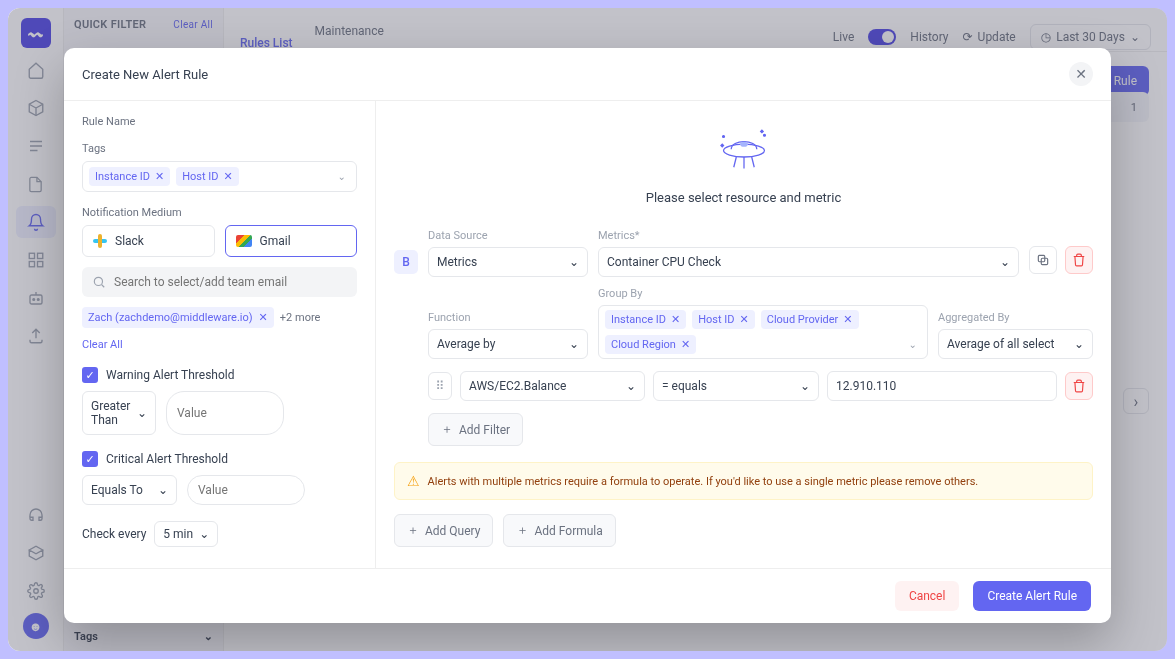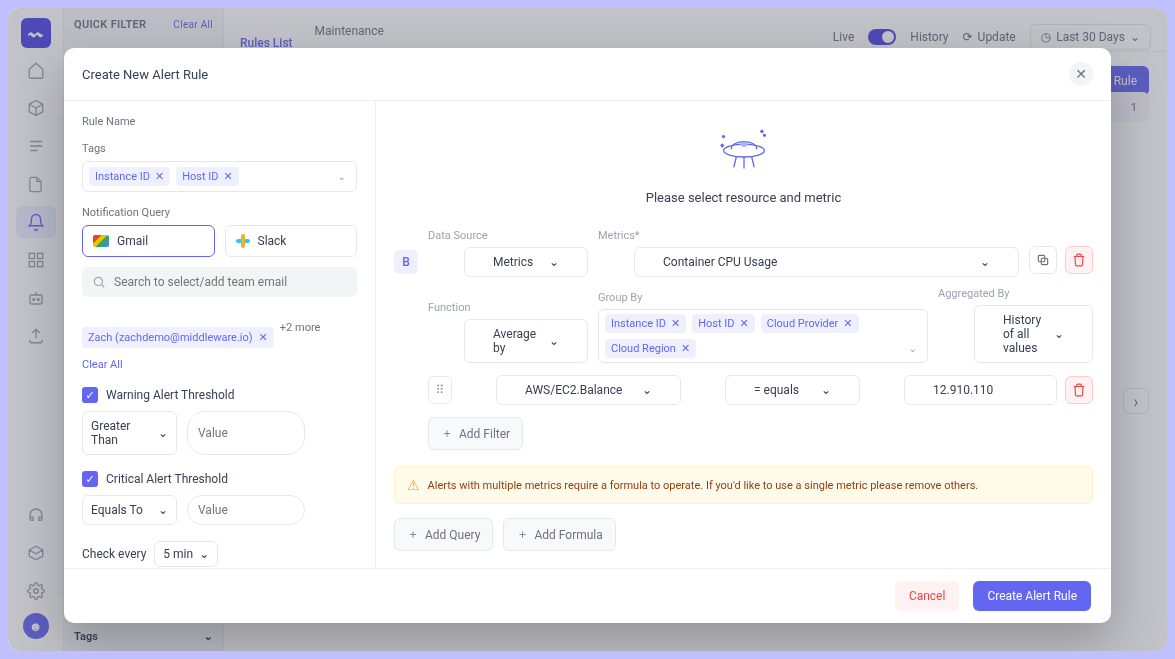--- a/index.html
+++ b/index.html
@@ -56,41 +56,41 @@
 .notif-card.active { border:1.5px solid #6366f1;}
 .gmail-ico { width:16px;height:12px; background:linear-gradient(135deg,#ea4335 0 30%, #fbbc04 30% 50%, #34a853 50% 70%, #4285f4 70%); border-radius:2px;}
 .slack-ico { width:14px;height:14px; position:relative;}
 .slack-ico::before,.slack-ico::after{content:'';position:absolute;border-radius:2px;}
 .slack-ico::before{width:14px;height:4px;top:5px;background:#36c5f0;}
 .slack-ico::after{width:4px;height:14px;left:5px;background:#ecb22e;}
 
 .search-box { background:#f3f4f6; border-radius:6px; padding:8px 10px; display:flex; align-items:center; gap:8px; margin-top:10px;}
 .search-box input { border:none; background:transparent; outline:none; font-size:12px; flex:1;}
 .email-chip-row { display:flex; align-items:center; gap:6px; margin-top:10px; font-size:11px;}
-.email-chip { background:#eef0ff; color:#6366f1; border-radius:4px; padding:4px 6px; display:flex;align-items:center;gap:6px;margin-top:20px;}
+.email-chip { background:#eef0ff; color:#6366f1; border-radius:4px; padding:4px 6px; display:flex;align-items:center;gap:6px;}
 .more-txt{color:#6b7280;}
 .clear-all { color:#6366f1; font-size:11px; margin-top:10px; cursor:pointer; display:inline-block;}
 
 .chk-row { display:flex; align-items:center; gap:8px; margin-top:16px;}
 .chk { width:16px;height:16px;background:#6366f1;border-radius:3px;display:flex;align-items:center;justify-content:center;color:#fff;font-size:11px;}
 .thr-row { display:flex; gap:10px; margin-top:8px;}
 .select { border:1px solid #e5e7eb; border-radius:6px; padding:7px 8px; font-size:12px; display:flex; align-items:center; gap:6px; min-width:0;}
 .select .sv{flex:1;}
 .mini-input { border:1px solid #e5e7eb; border-radius:18px; padding:7px 10px; font-size:12px; width:118px;}
 
 .inline-row { display:flex; align-items:center; gap:8px; margin-top:16px; font-size:12px; color:#374151;}
 .mini-sel { border:1px solid #e5e7eb; border-radius:6px; padding:5px 8px; display:flex;align-items:center;gap:6px;}
 
 .placeholder-area { display:flex; flex-direction:column; align-items:center; gap:14px; padding:10px 0 24px 0; color:#374151;}
 .ufo { width:64px; }
 
 .lbl2 { font-size:11px; color:#9ca3af; margin-bottom:5px;}
 .query-row { display:flex; gap:10px; align-items:flex-end;}
 .q-letter { width:24px;height:24px;border-radius:5px;background:#eef0ff;color:#6366f1;display:flex;align-items:center;justify-content:center;font-size:12px;font-weight:500;margin-bottom:3px;}
-.sel-box { border:1px solid #e5e7eb; border-radius:6px; padding:7px 28px; font-size:12px; display:flex; align-items:center; background:#fff;margin-left:36px;}
+.sel-box { border:1px solid #e5e7eb; border-radius:6px; padding:7px 8px; font-size:12px; display:flex; align-items:center; background:#fff;}
 .sel-box .sv{flex:1;}
 .icon-btn { width:28px;height:28px;border:1px solid #e5e7eb;border-radius:6px;display:flex;align-items:center;justify-content:center;color:#6b7280;cursor:pointer;}
 .icon-btn.danger { border-color:#fecaca;background:#fef2f2;color:#ef4444;}
 .actions-btns { margin-left:auto; display:flex; gap:8px;margin-bottom:3px;}
 
 .group-tags { border:1px solid #e5e7eb; border-radius:6px; padding:4px 6px; display:flex; gap:6px; flex-wrap:wrap; align-items:center; flex:1;}
 
 .filter-row { display:flex; gap:8px; margin-top:12px; align-items:center;}
 .drag-handle { width:24px;height:28px;border:1px solid #e5e7eb;border-radius:6px;display:flex;align-items:center;justify-content:center;color:#9ca3af;}
 .add-filter-btn { border:1px solid #e5e7eb;background:#f8f9fb;border-radius:6px;padding:7px 12px;font-size:12px;display:flex;align-items:center;gap:6px;margin-top:12px;color:#6b7280;cursor:pointer;width:fit-content;}
@@ -251,29 +251,29 @@
               </span>
             <span class="tag-chip">
                 <span>Host ID</span>
                 <span class="tag-x">✕</span>
               </span>
             <span class="chev-down">⌄</span>
           </div>
         </div>
 
         <div class="section">
-          <label class="lbl">Notification Query</label>
+          <label class="lbl">Notification Medium</label>
           <div class="notif-row">
+            <div class="notif-card">
+                <span class="slack-ico"></span>
+                <span>Slack</span>
+              </div>
             <div class="notif-card active">
                 <span class="gmail-ico"></span>
                 <span>Gmail</span>
-              </div>
-            <div class="notif-card">
-                <span class="slack-ico"></span>
-                <span>Slack</span>
               </div>
           </div>
           <div class="search-box">
             <span>
                 <svg width="14" height="14" viewBox="0 0 24 24" fill="none" stroke="#9ca3af" stroke-width="2">
                   <circle cx="11" cy="11" r="7"></circle>
                   <path d="M21 21l-4.3-4.3"></path>
                 </svg>
               </span>
             <input placeholder="Search to select/add team email" style="">
@@ -286,21 +286,21 @@
             <span class="more-txt">+2 more</span>
           </div>
           <span class="clear-all">Clear All</span>
         </div>
 
         <div class="chk-row">
           <span class="chk">✓</span>
           <span>Warning Alert Threshold</span>
         </div>
         <div class="thr-row">
-          <div class="select" style="width:95px">
+          <div class="select" style="width:74px">
               <span class="sv">Greater Than</span>
               <span>⌄</span>
             </div>
           <input class="mini-input" placeholder="Value" style="">
         </div>
 
         <div class="chk-row">
           <span class="chk">✓</span>
           <span>Critical Alert Threshold</span>
         </div>
@@ -347,21 +347,21 @@
           <div style="width:160px">
             <div class="lbl2">Data Source</div>
             <div class="sel-box">
                 <span class="sv">Metrics</span>
                 <span>⌄</span>
               </div>
           </div>
           <div style="flex:1">
             <div class="lbl2">Metrics*</div>
             <div class="sel-box">
-                <span class="sv">Container CPU Usage</span>
+                <span class="sv">Container CPU Check</span>
                 <span>⌄</span>
               </div>
           </div>
           <div class="actions-btns">
             <div class="icon-btn">
                 <svg width="14" height="14" viewBox="0 0 24 24" fill="none" stroke="currentColor" stroke-width="2">
                   <rect x="9" y="9" width="11" height="11" rx="2"></rect>
                   <rect x="4" y="4" width="11" height="11" rx="2"></rect>
                 </svg>
               </div>
@@ -399,33 +399,33 @@
               <span class="tag-chip">
                   <span>Cloud Region</span>
                   <span class="tag-x">✕</span>
                 </span>
               <span class="chev-down">⌄</span>
             </div>
           </div>
           <div style="width:155px">
             <div class="lbl2">Aggregated By</div>
             <div class="sel-box">
-                <span class="sv">History of all values</span>
+                <span class="sv">Average of all select</span>
                 <span>⌄</span>
               </div>
           </div>
         </div>
 
         <div class="filter-row" style="margin-left:34px;">
           <div class="drag-handle">⠿</div>
           <div class="sel-box" style="width:185px">
               <span class="sv">AWS/EC2.Balance</span>
               <span>⌄</span>
             </div>
-          <div class="sel-box" style="width:135px">
+          <div class="sel-box" style="width:166px">
               <span class="sv">= equals</span>
               <span>⌄</span>
             </div>
           <div class="sel-box" style="flex:1">
               <span class="sv">12.910.110</span>
             </div>
           <div class="icon-btn danger">
               <svg width="14" height="14" viewBox="0 0 24 24" fill="none" stroke="currentColor" stroke-width="2">
                 <path d="M3 6h18M8 6V4a2 2 0 0 1 2-2h4a2 2 0 0 1 2 2v2M19 6l-1 14a2 2 0 0 1-2 2H8a2 2 0 0 1-2-2L5 6"></path>
               </svg>

